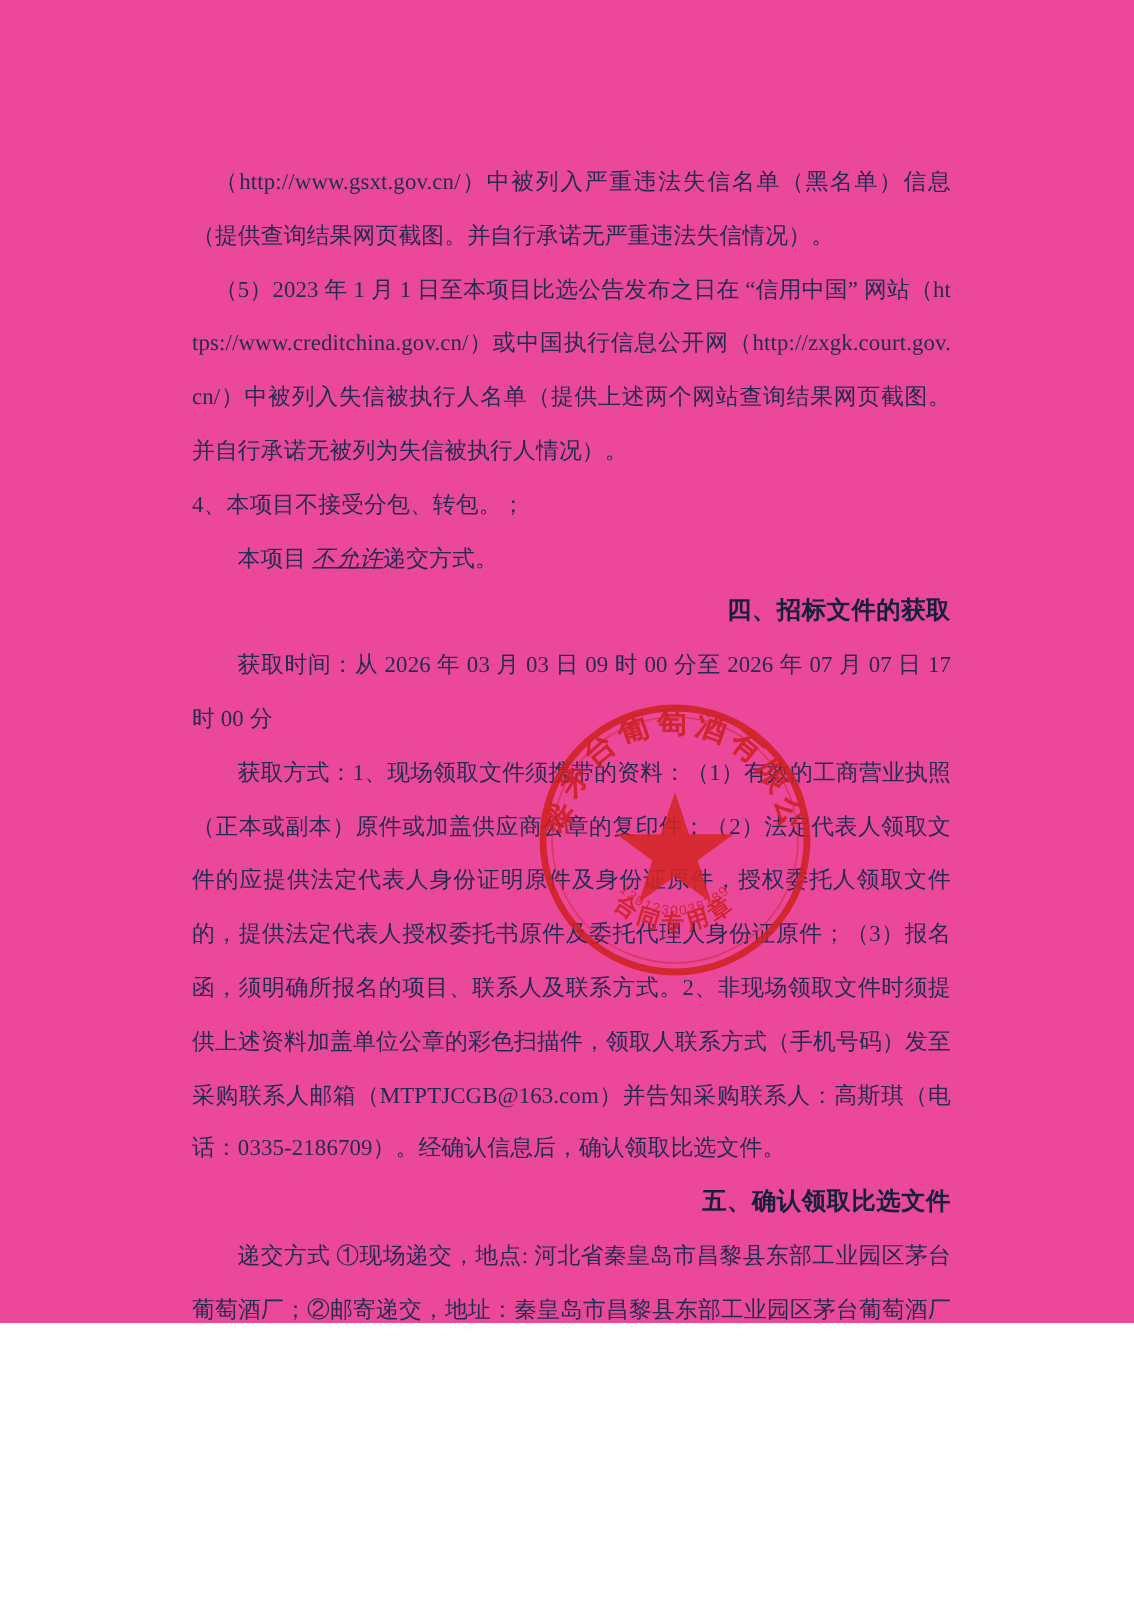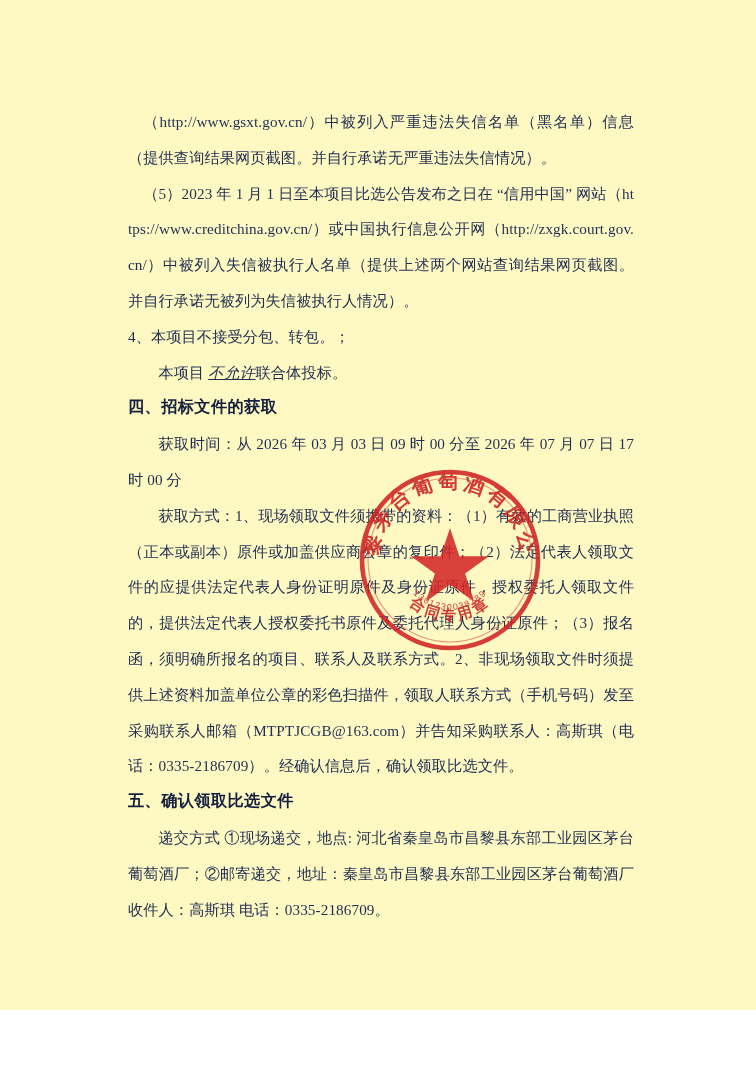--- a/index.html
+++ b/index.html
@@ -4,22 +4,22 @@
 <title>招标文件</title>
 <style>
   html, body {
     margin: 0;
     padding: 0;
     background: #ffffff;
   }
   #page {
     position: relative;
     width: 756px;
-    height: 1010px;
-    background: #fef9c3;
+    height: 882px;
+    background: #ec4899;
     overflow: hidden;
     font-family: "Liberation Serif", "DejaVu Serif", serif;
     color: #1f2647;
   }
   #doc-body {
     position: absolute;
     left: 128px;
     top: 104px;
     width: 506px;
   }
@@ -40,20 +40,21 @@
   .para.indent-1 {
     text-indent: 1em;
   }
   .heading {
     font-size: 16.2px;
     line-height: 35.8px;
     font-weight: bold;
     color: #15203f;
     margin: 0;
     letter-spacing: 0.4px;
+    text-align: right;
   }
   .kai {
     font-family: "Liberation Serif", "DejaVu Serif", serif;
     font-style: italic;
     letter-spacing: 0.6px;
     text-decoration: underline;
   }
 
   
   #seal {
@@ -87,21 +88,21 @@
 
   <div id="doc-body">
 
     <p class="para indent-1">（http://www.gsxt.gov.cn/）中被列入严重违法失信名单（黑名单）信息（提供查询结果网页截图。并自行承诺无严重违法失信情况）。</p>
 
     <p class="para indent-1">（5）2023 年 1 月 1 日至本项目比选公告发布之日在 “信用中国” 网站（https://www.creditchina.gov.cn/）或中国执行信息公开网（http://zxgk.court.gov.cn/）中被列入失信被执行人名单（提供上述两个网站查询结果网页截图。并自行承诺无被列为失信被执行人情况）。</p>
 
 
     <p class="para">4、本项目不接受分包、转包。；</p>
 
-    <p class="para indent"><span>本项目 </span><span class="kai">不允许</span><span>联合体投标。</span></p>
+    <p class="para indent"><span>本项目 </span><span class="kai">不允许</span><span>递交方式。</span></p>
 
     <h2 class="heading">四、招标文件的获取</h2>
 
     <p class="para indent">获取时间：从 2026 年 03 月 03 日  09 时 00 分至 2026 年 07 月 07 日  17 时 00 分</p>
 
     <p class="para indent">获取方式：1、现场领取文件须携带的资料：（1）有效的工商营业执照（正本或副本）原件或加盖供应商公章的复印件；（2）法定代表人领取文件的应提供法定代表人身份证明原件及身份证原件，授权委托人领取文件的，提供法定代表人授权委托书原件及委托代理人身份证原件；（3）报名函，须明确所报名的项目、联系人及联系方式。2、非现场领取文件时须提供上述资料加盖单位公章的彩色扫描件，领取人联系方式（手机号码）发至采购联系人邮箱（MTPTJCGB@163.com）并告知采购联系人：高斯琪（电话：0335-2186709）。经确认信息后，确认领取比选文件。</p>
 
     <h2 class="heading">五、确认领取比选文件</h2>
 
 

